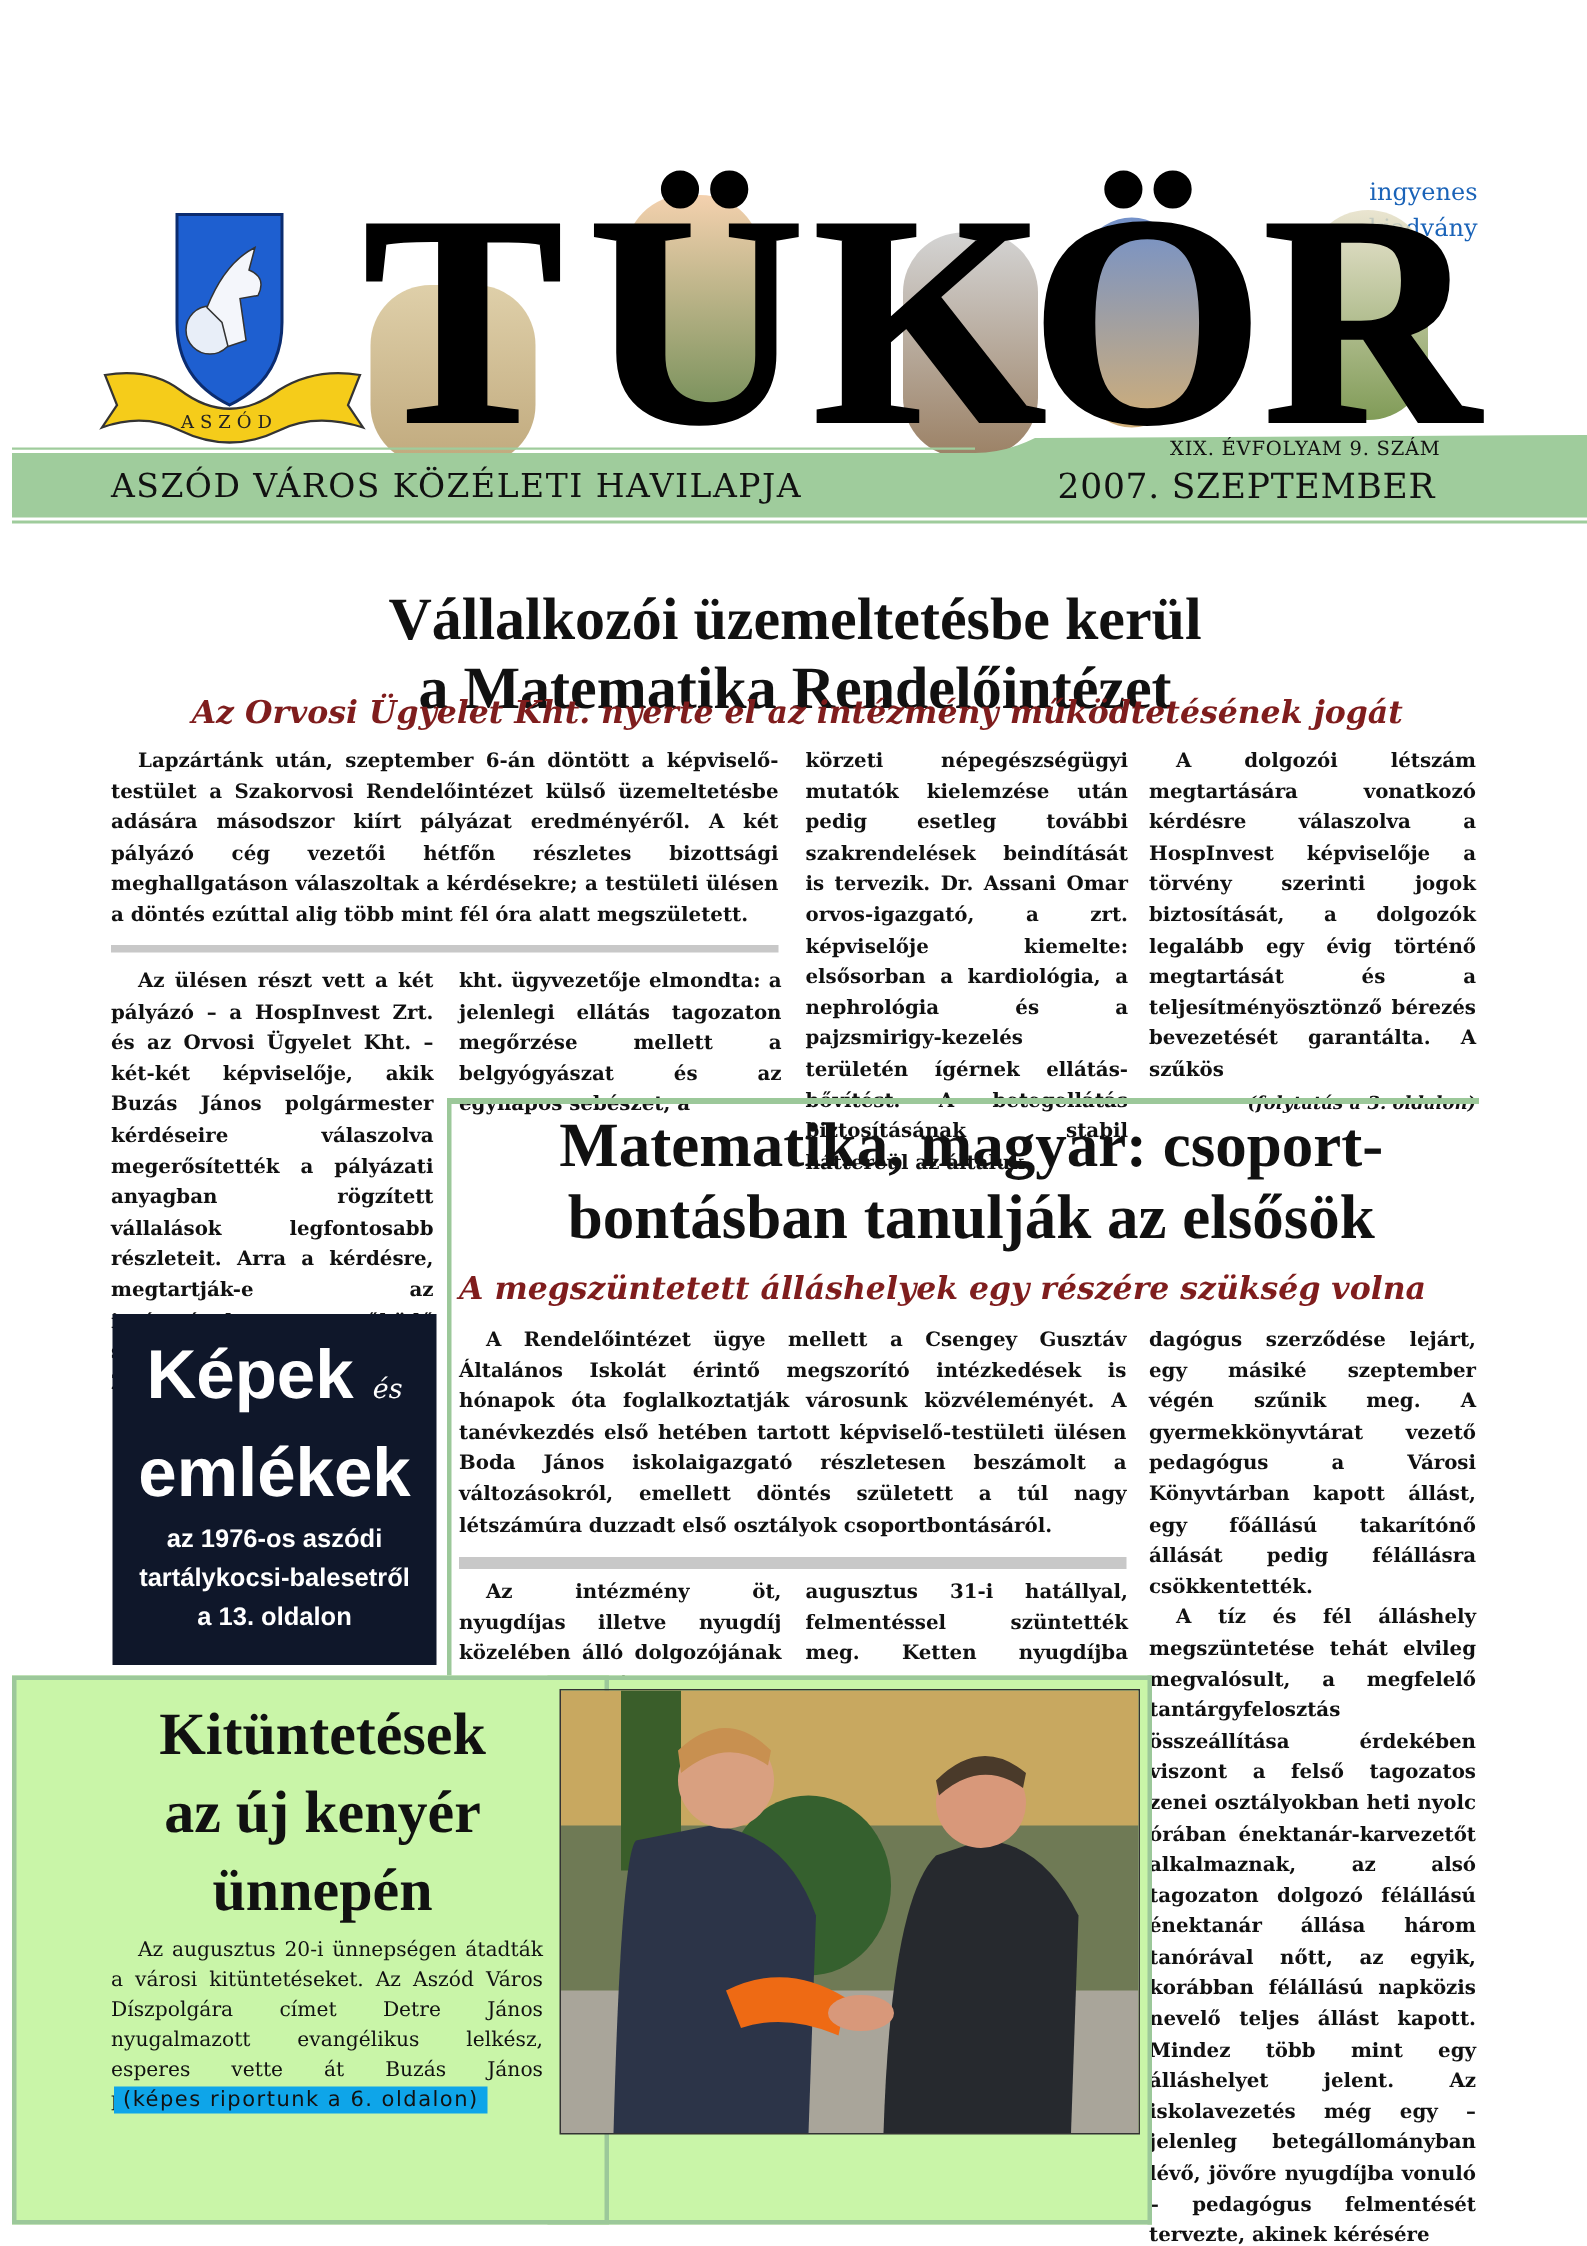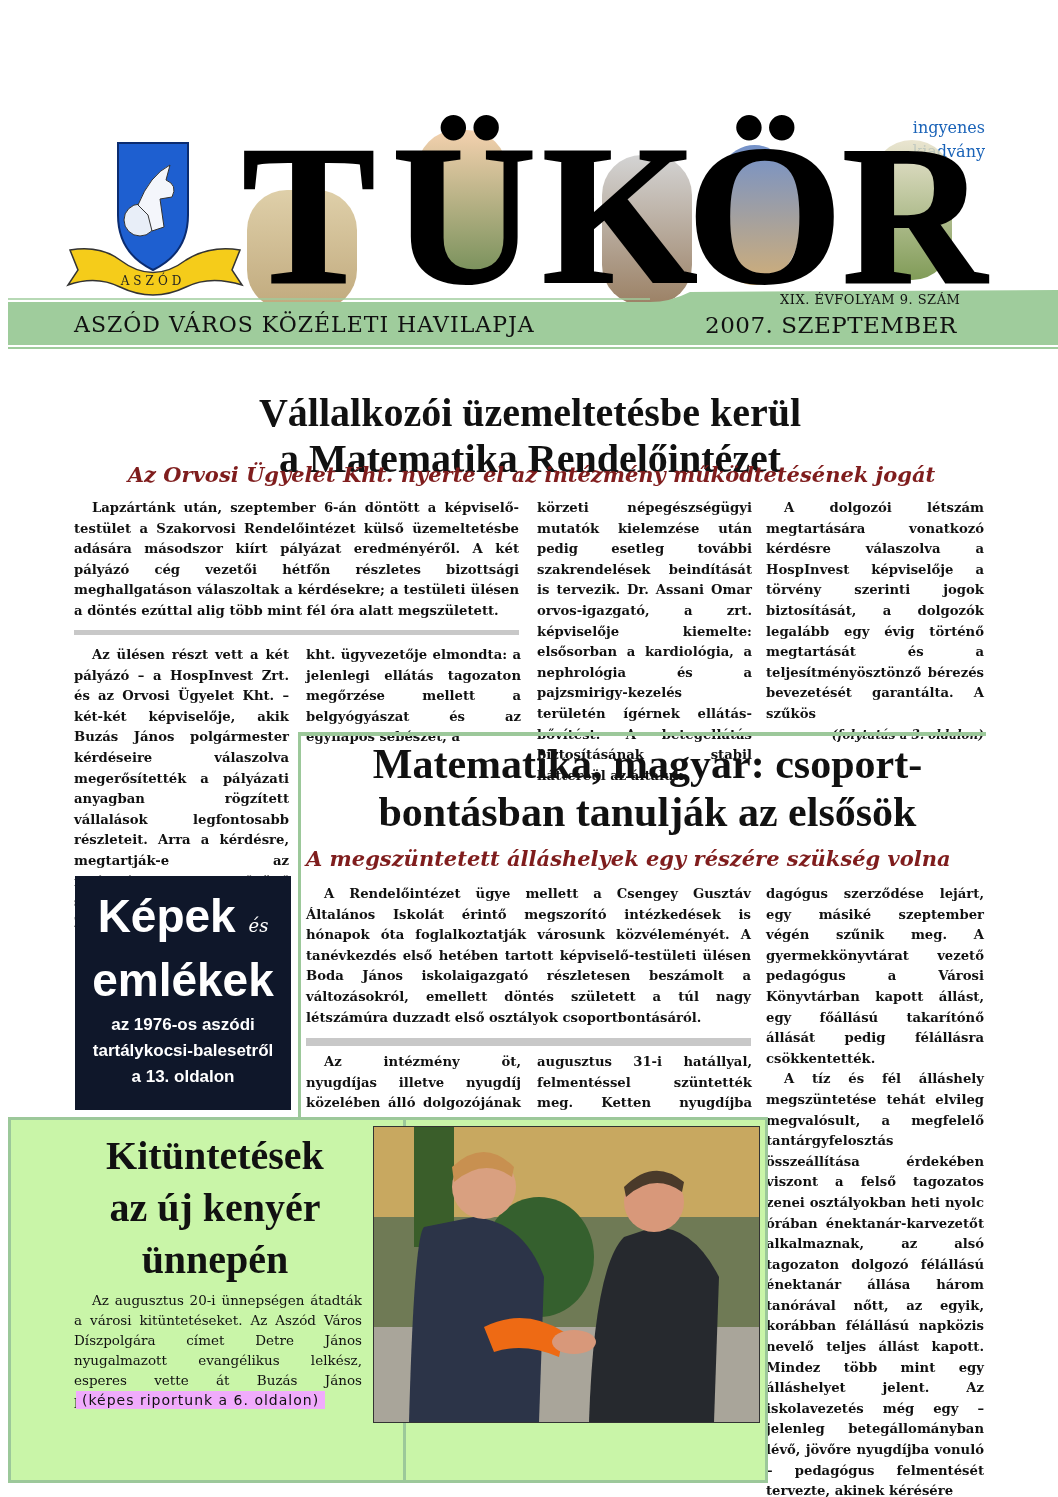--- a/index.html
+++ b/index.html
@@ -24,21 +24,21 @@
   .lead { font-weight:900; }
   .cont { text-align:right; font-style:italic; font-weight:bold; font-size:12px; }
   .rule-grey { background:#c8c8c8; height:5px; }
   .rule-green { background:#9cc89a; }
   
   #memo { left:75px; top:876px; width:216px; height:234px; background:#0f172a; color:#fff; text-align:center; font-family:"Liberation Sans", sans-serif; font-weight:bold; }
   
   #panel { left:8px; top:1117px; width:392px; height:360px; background:#c9f5a8; border:3px solid #9cc89a; }
   #panel2 { left:365px; top:1117px; width:400px; height:360px; background:#c9f5a8; border:3px solid #9cc89a; border-left:none; }
   #photo { left:373px; top:1126px; width:385px; height:295px; border:1px solid #333; }
-  #badge { left:76px; top:1391px; background:#f0abfc; font-family:"DejaVu Sans", sans-serif; font-size:14px; padding:1px 6px; letter-spacing:1px;text-align:center; }
+  #badge { left:76px; top:1391px; background:#0ea5e9; font-family:"DejaVu Sans", sans-serif; font-size:14px; padding:1px 6px; letter-spacing:1px;text-align:center; }
 </style>
 </head>
 <body>
 
 <div class="abs" id="free">
   <div>ingyenes</div>
   <div>kiadvány</div>
 </div>
 
 <div class="abs" id="crest">

